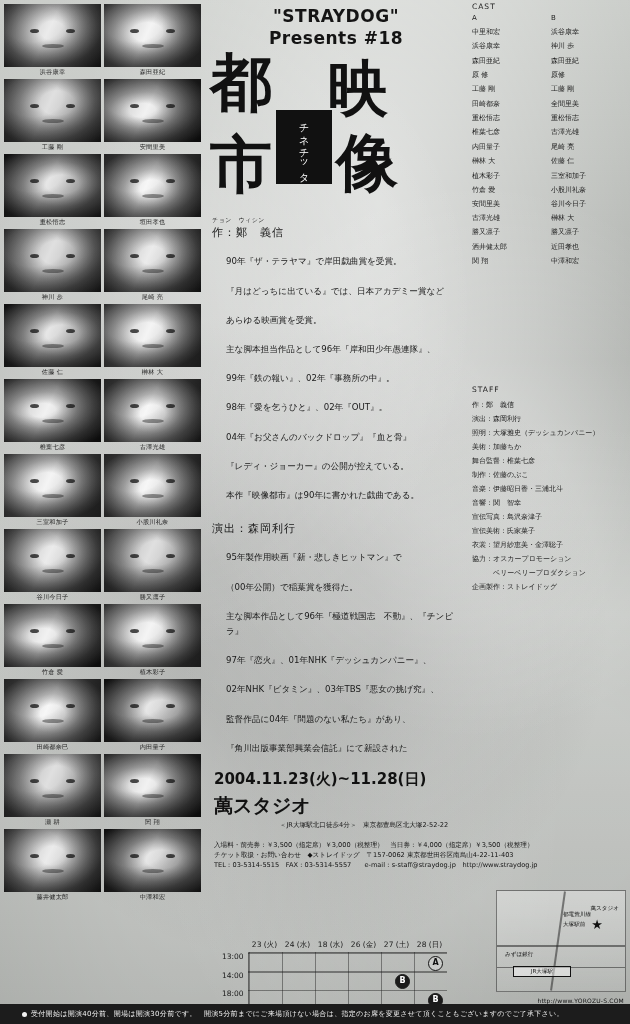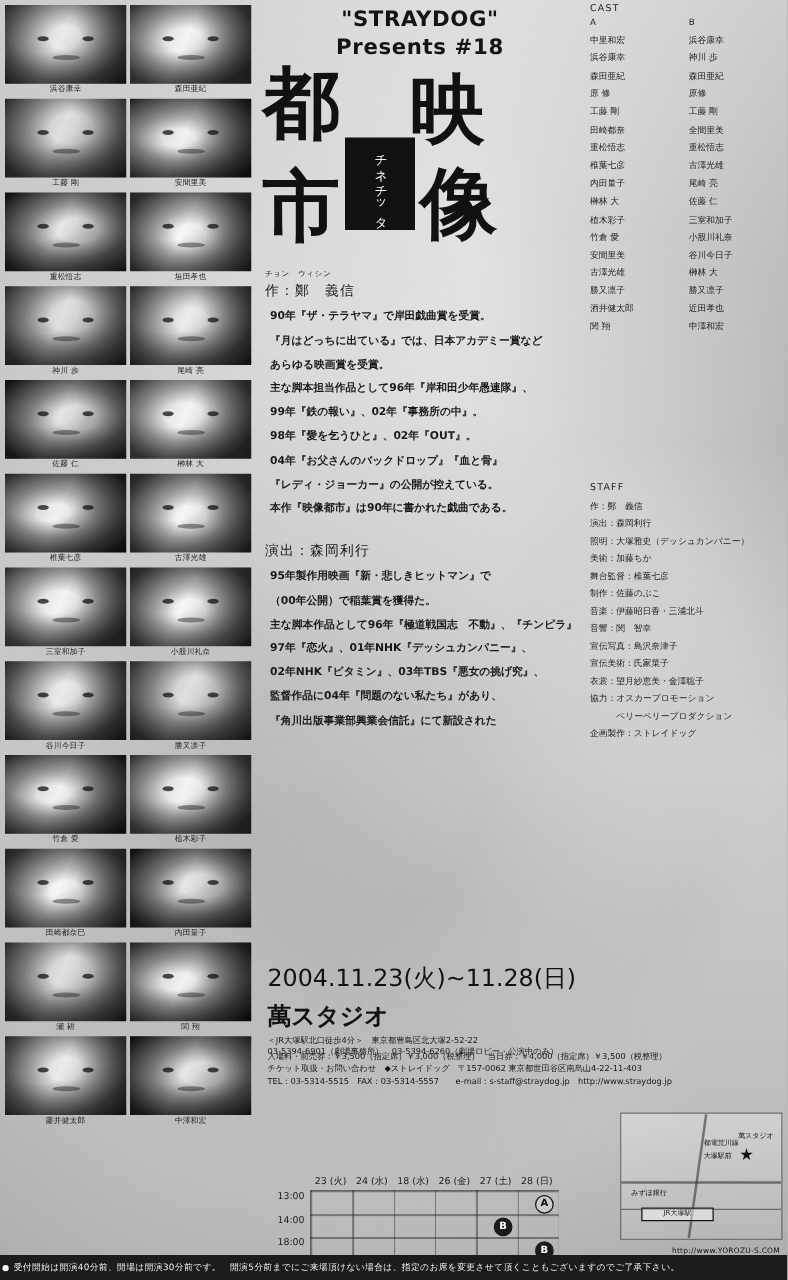--- a/index.html
+++ b/index.html
@@ -119,29 +119,29 @@
   .staffrow{margin-bottom:3px;}
 
   
   .body-txt{
     position:absolute;left:212px;top:212px;width:268px;
     font-size:8.6px;line-height:15.2px;color:#191919;
   }
   .who{font-size:11px;margin:0 0 6px 0;letter-spacing:1px;}
   .who small{font-size:6px;letter-spacing:.5px;display:block;margin-bottom:-2px;}
   .who2{font-size:11px;margin:18px 0 6px 0;letter-spacing:1px;}
-  .body-txt p{margin:4px;font-weight:bold;}
+  .body-txt p{margin:14px;}
 
   
   .dates{
     position:absolute;left:214px;top:770px;width:300px;
   }
-  .dates .d1{font-size:19px;font-weight:normal;color:#111;letter-spacing:0px;}
+  .dates .d1{font-size:15px;font-weight:bold;color:#111;letter-spacing:0px;}
   .dates .venue{font-size:19px;font-weight:bold;margin-top:4px;color:#111;}
-  .dates .addr{font-size:6.6px;line-height:9px;margin-top:2px;color:#1a1a1a;}
+  .dates .addr{font-size:6.6px;line-height:9px;margin-top:2px;color:#1a1a1a;text-align:center;}
   .dates .addr2{font-size:6.6px;line-height:9px;color:#1a1a1a;}
 
   .ticket{
     position:absolute;left:214px;top:840px;width:400px;
     font-size:6.6px;line-height:10px;color:#141414;
   }
 
   
   .sched{
     position:absolute;left:222px;top:940px;width:260px;height:90px;
@@ -180,21 +180,21 @@
     font-size:5.6px;text-align:center;line-height:9px;
   }
   .url{
     position:absolute;right:6px;bottom:20px;font-size:6px;color:#111;letter-spacing:.2px;
   }
 
   
   .footer{
     position:absolute;left:0;right:0;bottom:0;height:20px;
     background:#1c1c1c;color:#f2f2f2;
-    font-size:7px;line-height:20px;padding-left:2px;letter-spacing:.3px;
+    font-size:7px;line-height:20px;padding-left:22px;letter-spacing:.3px;
   }
   .footer .dot{display:inline-block;width:5px;height:5px;border-radius:50%;
     background:#f2f2f2;margin-right:4px;vertical-align:middle;}
 </style>
 </head>
 <body>
 
 <div class="page">
   <div class="cloudlayer"></div>
 
@@ -608,21 +608,20 @@
     <p>97年『恋火』、01年NHK『デッシュカンパニー』、</p>
     <p>02年NHK『ビタミン』、03年TBS『悪女の挑げ究』、</p>
     <p>監督作品に04年『問題のない私たち』があり、</p>
     <p>『角川出版事業部興業会信託』にて新設された</p>
   </div>
 
   <div class="dates">
     <div class="d1">2004.11.23(火)~11.28(日)</div>
     <div class="venue">萬スタジオ</div>
     <div class="addr">＜JR大塚駅北口徒歩4分＞　東京都豊島区北大塚2-52-22</div>
-    <div class="addr2">03-5394-6901（劇場事務所）　03-5394-6260（劇場ロビー・公演中のみ）</div>
   </div>
 
   <div class="ticket">
     <div>入場料・前売券：￥3,500（指定席）￥3,000（税整理）　当日券：￥4,000（指定席）￥3,500（税整理）</div>
     <div>チケット取扱・お問い合わせ　◆ストレイドッグ　〒157-0062 東京都世田谷区南烏山4-22-11-403</div>
     <div>TEL：03-5314-5515　FAX：03-5314-5557　　e-mail：s-staff@straydog.jp　http://www.straydog.jp</div>
   </div>
 
   <div class="sched">
     <div class="hdrrow">

